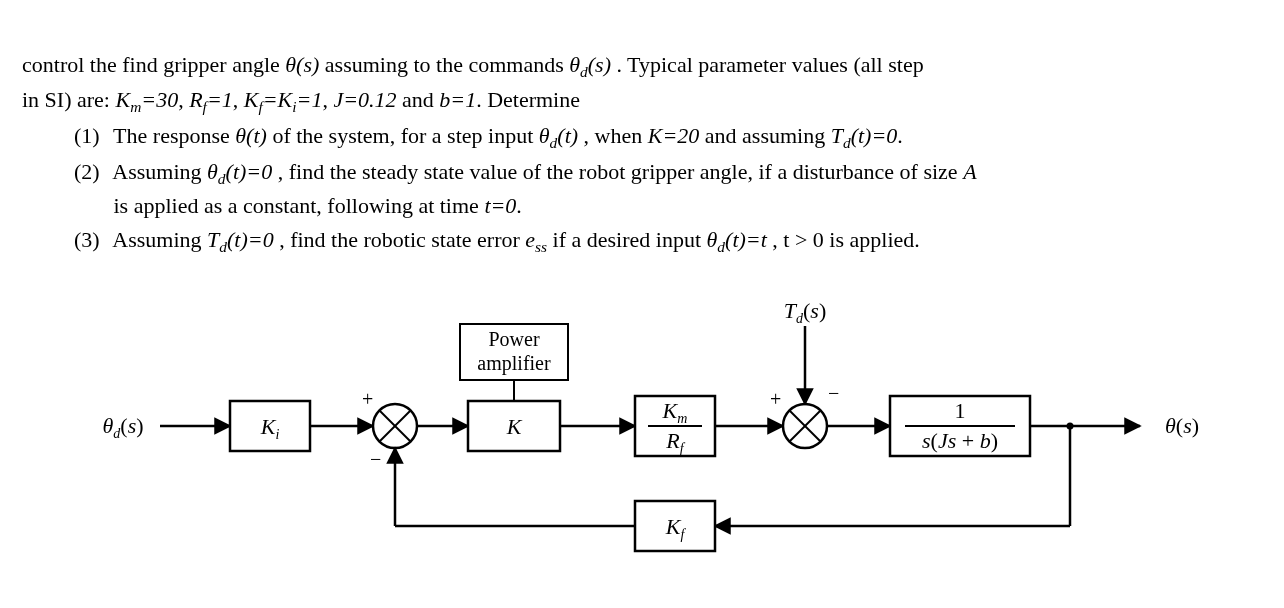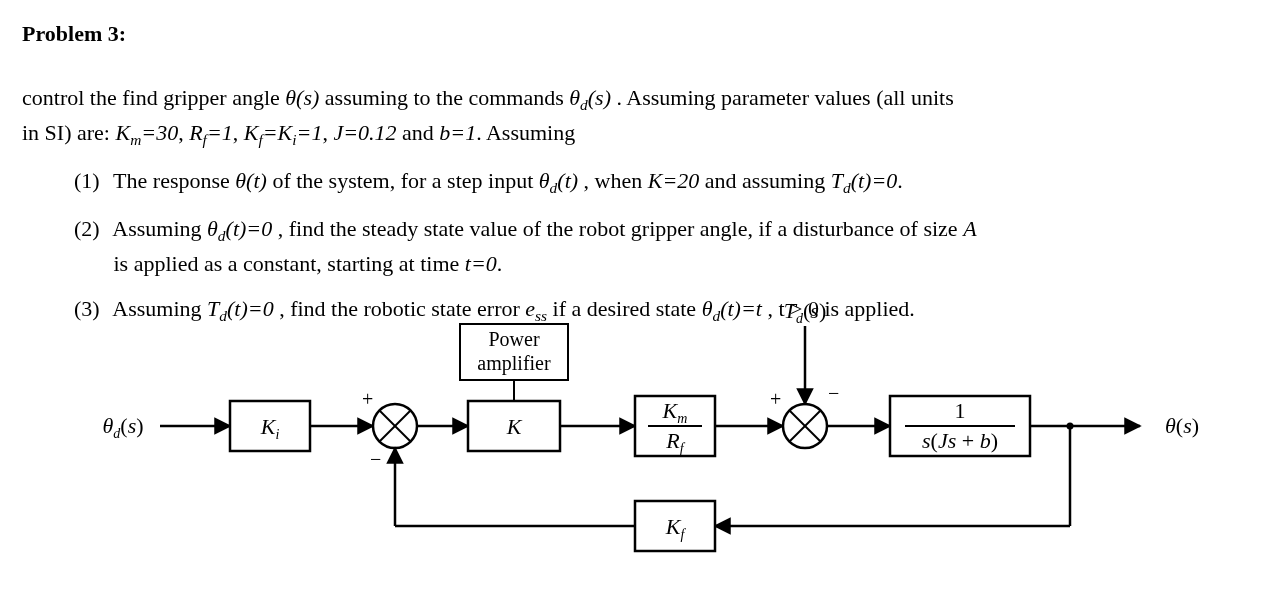--- a/index.html
+++ b/index.html
@@ -14,21 +14,21 @@
     height: 608px;
     position: relative;
     box-sizing: border-box;
     padding: 18px 22px 10px 22px;
     font-size: 22px;
     line-height: 1.42;
   }
   .title { font-weight: 700; margin-bottom: 2px; }
   .para { }
   .list { padding-left: 52px; }
-  .list .item { margin-top: 14px; }
+  .list .item { margin-top: 2px; }
   .list .num { display: inline-block; width: 34px; }
   .diagram {
     position: absolute;
     left: 90px;
     top: 296px;
     width: 1100px;
     height: 280px;
   }
   .diagram svg { overflow: visible; }
   .blk-text {
@@ -38,35 +38,34 @@
   .blk-text-sm { font-size: 20px; }
   .ita { font-style: italic; }
   .sub { font-size: 0.7em; }
   
 </style>
 </head>
 <body>
 
 <div class="page">
 
-  <div class="title">Problem 3:</div>
 
   <div class="para">
     <br>
     <span>control the find gripper angle </span>
     <span class="ita">θ(<i>s</i>)</span>
     <span> assuming to the commands </span>
     <span class="ita">θ<sub class="sub"><i>d</i></sub>(<i>s</i>)</span>
-    <span>. Assuming parameter values (all units</span><br>
+    <span>. Typical parameter values (all step</span><br>
     <span>in SI) are: </span>
     <span class="ita"><i>K<sub class="sub">m</sub></i>=30</span>,
     <span class="ita"><i>R<sub class="sub">f</sub></i>=1</span>,
     <span class="ita"><i>K<sub class="sub">f</sub></i>=<i>K<sub class="sub">i</sub></i>=1</span>,
     <span class="ita"><i>J</i>=0.12</span> and
-    <span class="ita"><i>b</i>=1</span><span>. Assuming</span>
+    <span class="ita"><i>b</i>=1</span><span>. Determine</span>
   </div>
 
   <div class="list">
     <div class="item">
       <span class="num">(1)</span>
       <span>The response </span>
       <span class="ita">θ(<i>t</i>)</span>
       <span> of the system, for a step input </span>
       <span class="ita">θ<sub class="sub"><i>d</i></sub>(<i>t</i>)</span>
       <span>, when </span>
@@ -74,30 +73,30 @@
       <span> and assuming </span>
       <span class="ita"><i>T<sub class="sub">d</sub></i>(<i>t</i>)=0</span><span>.</span>
     </div>
     <div class="item">
       <span class="num">(2)</span>
       <span>Assuming </span>
       <span class="ita">θ<sub class="sub"><i>d</i></sub>(<i>t</i>)=0</span>
       <span>, find the steady state value of the robot gripper angle, if a disturbance of size </span>
       <span class="ita">A</span><br>
       <span style="display:inline-block;width:34px"></span>
-      <span>is applied as a constant, starting at time </span>
+      <span>is applied as a constant, following at time </span>
       <span class="ita"><i>t</i>=0</span><span>.</span>
     </div>
     <div class="item">
       <span class="num">(3)</span>
       <span>Assuming </span>
       <span class="ita"><i>T<sub class="sub">d</sub></i>(<i>t</i>)=0</span>
       <span>, find the robotic state error </span>
       <span class="ita"><i>e<sub class="sub">ss</sub></i></span>
-      <span> if a desired state </span>
+      <span> if a desired input </span>
       <span class="ita">θ<sub class="sub"><i>d</i></sub>(<i>t</i>)=<i>t</i></span>
       <span>, t &gt; 0 is applied.</span>
     </div>
   </div>
 
   <div class="diagram">
     <svg width="1100" height="280" viewBox="0 0 1100 280">
       <defs>
         <marker id="arrow" viewBox="0 0 10 10" refX="9" refY="5" markerWidth="7" markerHeight="7" orient="auto-start-reverse">
           <path d="M 0 0 L 10 5 L 0 10 z" fill="#000"></path>

